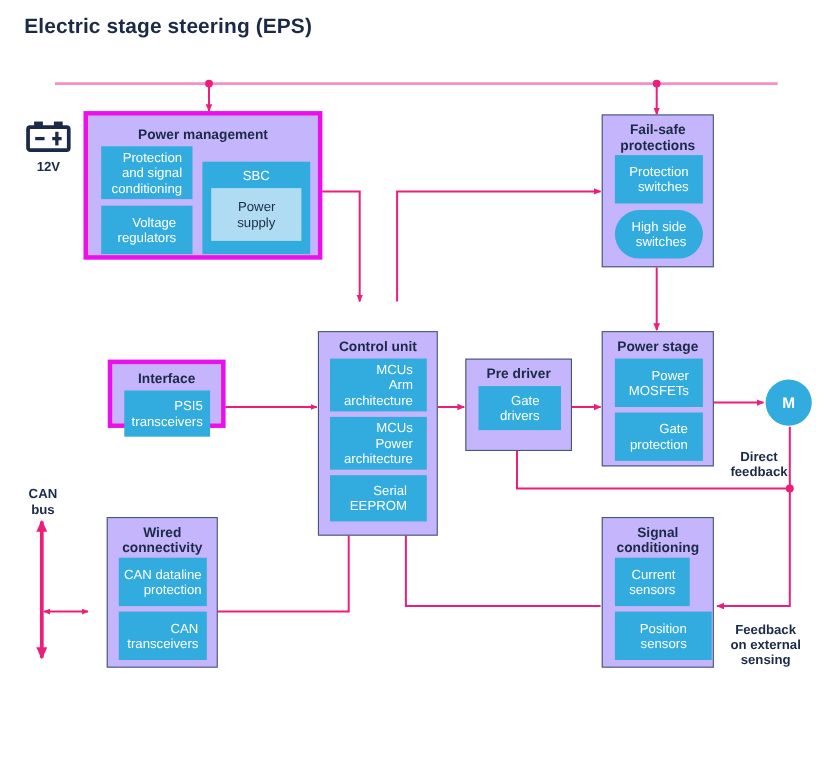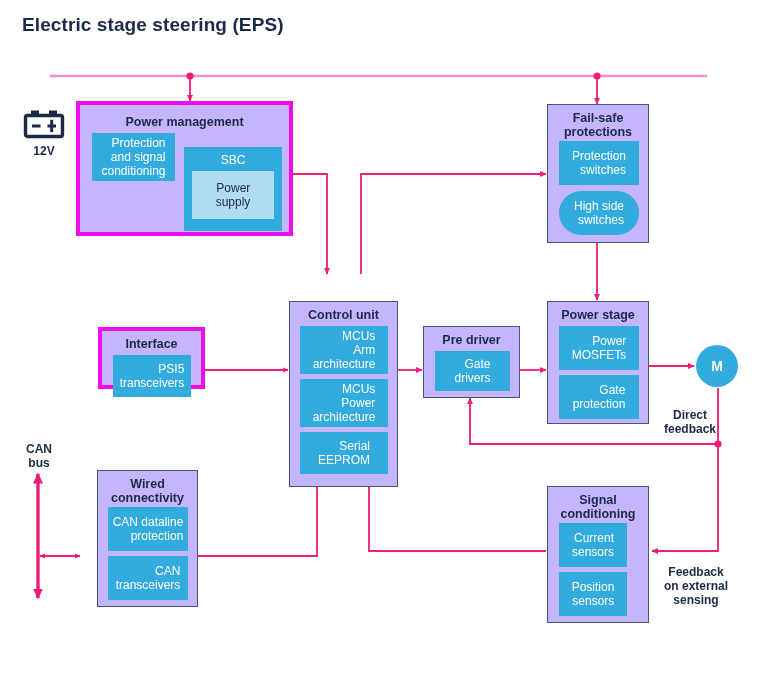--- a/index.html
+++ b/index.html
@@ -160,20 +160,22 @@
   <rect x="24.5" y="16.5" width="8.5" height="3" fill="#1b2a47"></rect>
   <rect x="27.2" y="11.8" width="3" height="12.4" fill="#1b2a47"></rect>
 </svg>
 <div class="lbl" style="left:20px;top:144px;width:48px;">12V</div>
 
 <div class="group highlight" style="left:76px;top:101px;width:217px;height:135px;">
   <div class="group-title" style="top:10px;">Power management</div>
   <div class="blk" style="left:12px;top:28px;width:83px;height:48px;">Protection
 and signal
 conditioning</div>
+  <div class="blk" style="left:12px;top:82px;width:83px;height:44px;">Voltage
+regulators</div>
   <div class="blk" style="left:104px;top:42px;width:98px;height:84px;align-items:flex-start;padding-top:6px;">SBC</div>
   <div class="blk light" style="left:112px;top:66px;width:82px;height:48px;">Power
 supply</div>
 </div>
 
 <div class="group plain" style="left:547px;top:104px;width:102px;height:139px;">
   <div class="group-title" style="top:6px;">Fail-safe
 protections</div>
   <div class="blk" style="left:11px;top:36px;width:80px;height:44px;">Protection
 switches</div>
@@ -186,21 +188,21 @@
   <div class="blk" style="left:10px;top:24px;width:88px;height:48px;">MCUs
 Arm
 architecture</div>
   <div class="blk" style="left:10px;top:77px;width:88px;height:48px;">MCUs
 Power
 architecture</div>
   <div class="blk" style="left:10px;top:130px;width:88px;height:42px;">Serial
 EEPROM</div>
 </div>
 
-<div class="group plain" style="left:423px;top:326px;width:97px;height:72px;">
+<div class="group plain" style="left:423px;top:326px;width:97px;height:84px;">
   <div class="group-title" style="top:6px;">Pre driver</div>
   <div class="blk" style="left:11px;top:24px;width:75px;height:40px;">Gate
 drivers</div>
 </div>
 
 <div class="group plain" style="left:547px;top:301px;width:102px;height:123px;">
   <div class="group-title" style="top:6px;">Power stage</div>
   <div class="blk" style="left:11px;top:24px;width:80px;height:44px;">Power
 MOSFETs</div>
   <div class="blk" style="left:11px;top:73px;width:80px;height:44px;">Gate
@@ -217,26 +219,26 @@
 
 <div class="group plain" style="left:81px;top:470px;width:101px;height:137px;margin-left:16px;">
   <div class="group-title" style="top:6px;">Wired
 connectivity</div>
   <div class="blk" style="left:10px;top:36px;width:80px;height:44px;">CAN dataline
 protection</div>
   <div class="blk" style="left:10px;top:85px;width:80px;height:44px;">CAN
 transceivers</div>
 </div>
 
-<div class="group plain" style="left:547px;top:470px;width:102px;height:137px;margin-top:16px;">
+<div class="group plain" style="left:547px;top:470px;width:102px;height:137px;">
   <div class="group-title" style="top:6px;">Signal
 conditioning</div>
   <div class="blk" style="left:11px;top:36px;width:68px;height:44px;">Current
 sensors</div>
-  <div class="blk" style="left:11px;top:85px;width:68px;height:44px;">Position
+  <div class="blk" style="left:11px;top:85px;width:88px;height:44px;">Position
 sensors</div>
 </div>
 
 <div class="lbl" style="left:13px;top:442px;width:52px;">CAN
 bus</div>
 
 <div class="lbl" style="left:650px;top:408px;width:80px;">Direct
 feedback</div>
 
 <div class="lbl" style="left:650px;top:565px;width:92px;">Feedback

